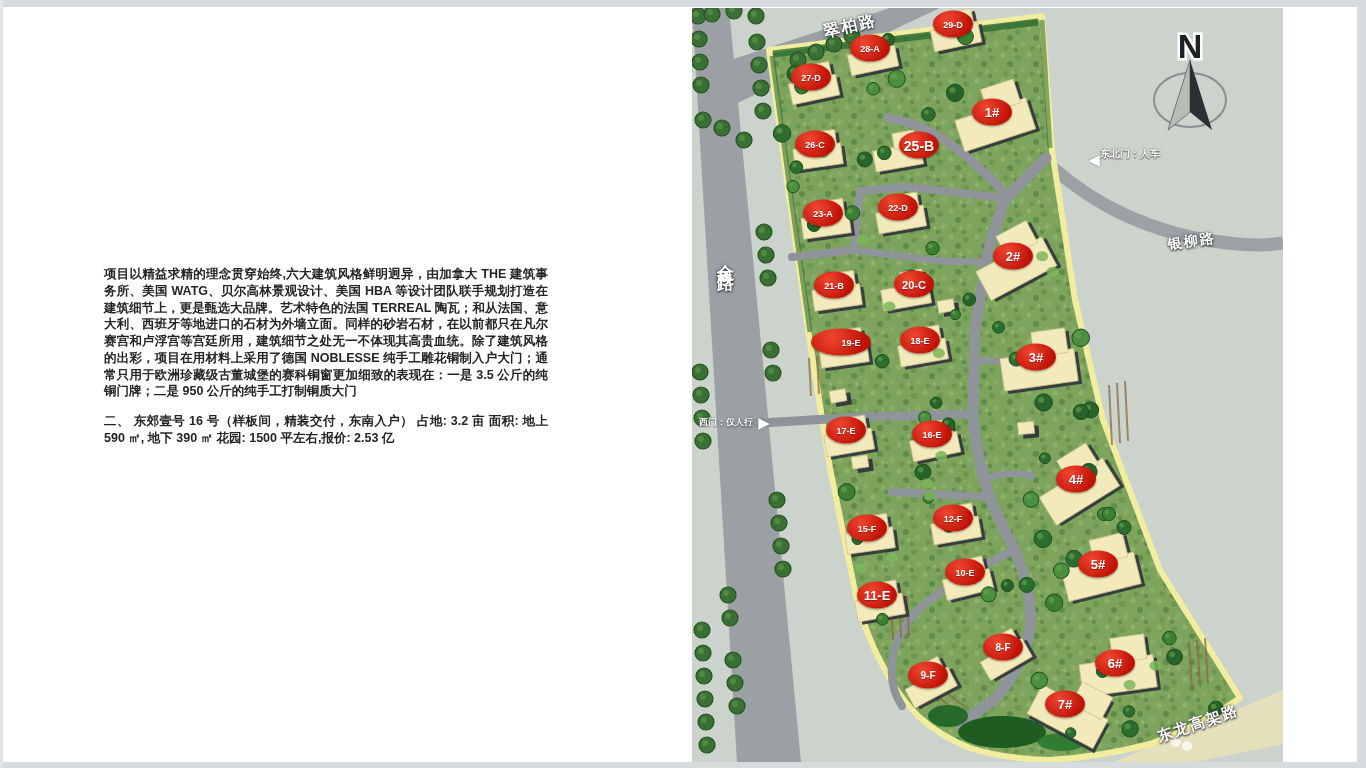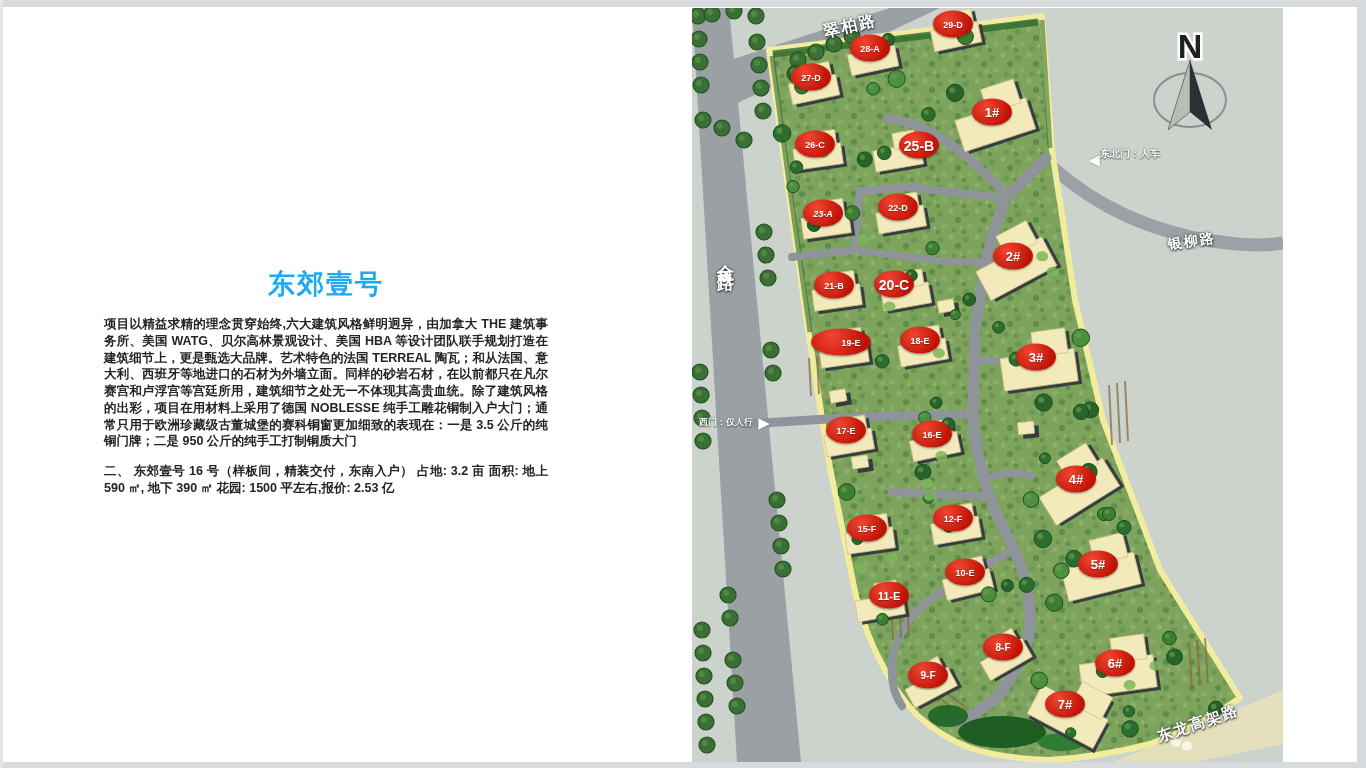--- a/index.html
+++ b/index.html
@@ -44,21 +44,20 @@
 </style>
 </head>
 <body>
 
 <div class="edge top"></div>
 <div class="edge bottom"></div>
 <div class="edge right"></div>
 <div class="edge left"></div>
 
 <div class="doc-text">
-  <h1 class="doc-title">东郊壹号</h1>
   <p>项目以精益求精的理念贯穿始终,六大建筑风格鲜明迥异，由加拿大 THE 建筑事务所、美国 WATG、贝尔高林景观设计、美国 HBA 等设计团队联手规划打造在建筑细节上，更是甄选大品牌。艺术特色的法国 TERREAL 陶瓦；和从法国、意大利、西班牙等地进口的石材为外墙立面。同样的砂岩石材，在以前都只在凡尔赛宫和卢浮宫等宫廷所用，建筑细节之处无一不体现其高贵血统。除了建筑风格的出彩，项目在用材料上采用了德国 NOBLESSE 纯手工雕花铜制入户大门；通常只用于欧洲珍藏级古董城堡的赛科铜窗更加细致的表现在：一是 3.5 公斤的纯铜门牌；二是 950 公斤的纯手工打制铜质大门</p>
   <p>二、 东郊壹号 16 号（样板间，精装交付，东南入户） 占地: 3.2 亩 面积: 地上 590 ㎡, 地下 390 ㎡ 花园: 1500 平左右,报价: 2.53 亿</p>
 </div>
 
 <div class="map">
   <svg id="map-svg" width="591" height="754" viewBox="692 8 591 754" xmlns="http://www.w3.org/2000/svg">
     <defs>
       <pattern id="grass" width="26" height="26" patternUnits="userSpaceOnUse">
         <rect width="26" height="26" fill="#7da35d"></rect>
         <circle cx="4" cy="6" r="3" fill="#6c9750"></circle>
@@ -577,30 +576,30 @@
       <div class="marker" style="left: 300px; top: 104px; font-size: 13px;">1#</div>
       <div class="marker" style="left: 321px; top: 248px; font-size: 13px;">2#</div>
       <div class="marker" style="left: 344px; top: 349px; font-size: 13px;">3#</div>
       <div class="marker" style="left: 384px; top: 471px; font-size: 13px;">4#</div>
       <div class="marker" style="left: 406px; top: 556px; font-size: 13px;">5#</div>
       <div class="marker" style="left: 423px; top: 655px; font-size: 13px;">6#</div>
       <div class="marker" style="left: 373px; top: 696px; font-size: 13px;">7#</div>
       <div class="marker" style="left: 311px; top: 639px; font-size: 10px;">8-F</div>
       <div class="marker" style="left: 236px; top: 667px; font-size: 10px;">9-F</div>
       <div class="marker" style="left: 273px; top: 564px; font-size: 9px;">10-E</div>
-      <div class="marker" style="left: 185px; top: 587px; font-size: 11px; margin-left: 12px;">11-E</div>
+      <div class="marker" style="left: 185px; top: 587px; font-size: 13px;">11-E</div>
       <div class="marker" style="left: 261px; top: 510px; font-size: 9px;">12-F</div>
       <div class="marker" style="left: 175px; top: 520px; font-size: 9px;">15-F</div>
       <div class="marker" style="left: 240px; top: 426px; font-size: 9px;">16-E</div>
       <div class="marker" style="left: 154px; top: 422px; font-size: 9px;">17-E</div>
       <div class="marker" style="left: 228px; top: 332px; font-size: 9px;">18-E</div>
       <div class="marker" style="left: 149px; top: 334px; font-size: 9px; padding-left: 20px;">19-E</div>
-      <div class="marker" style="left: 202px; top: 276px; font-size: 14px;">20-C</div>
+      <div class="marker" style="left: 222px; top: 276px; font-size: 11px;">20-C</div>
       <div class="marker" style="left: 142px; top: 277px; font-size: 9px;">21-B</div>
       <div class="marker" style="left: 206px; top: 199px; font-size: 9px;">22-D</div>
-      <div class="marker" style="left: 131px; top: 205px; font-size: 9px; font-style: italic;">23-A</div>
+      <div class="marker" style="left: 131px; top: 205px; font-size: 9px;">23-A</div>
       <div class="marker" style="left: 203px; top: 137px; font-size: 14px; margin-left: 24px;">25-B</div>
       <div class="marker" style="left: 123px; top: 136px; font-size: 9px;">26-C</div>
       <div class="marker" style="left: 119px; top: 69px; font-size: 9px;">27-D</div>
       <div class="marker" style="left: 178px; top: 40px; font-size: 9px;">28-A</div>
       <div class="marker" style="left: 261px; top: 16px; font-size: 9px;">29-D</div>
     </div>
 </div>
 
 </body></html>

